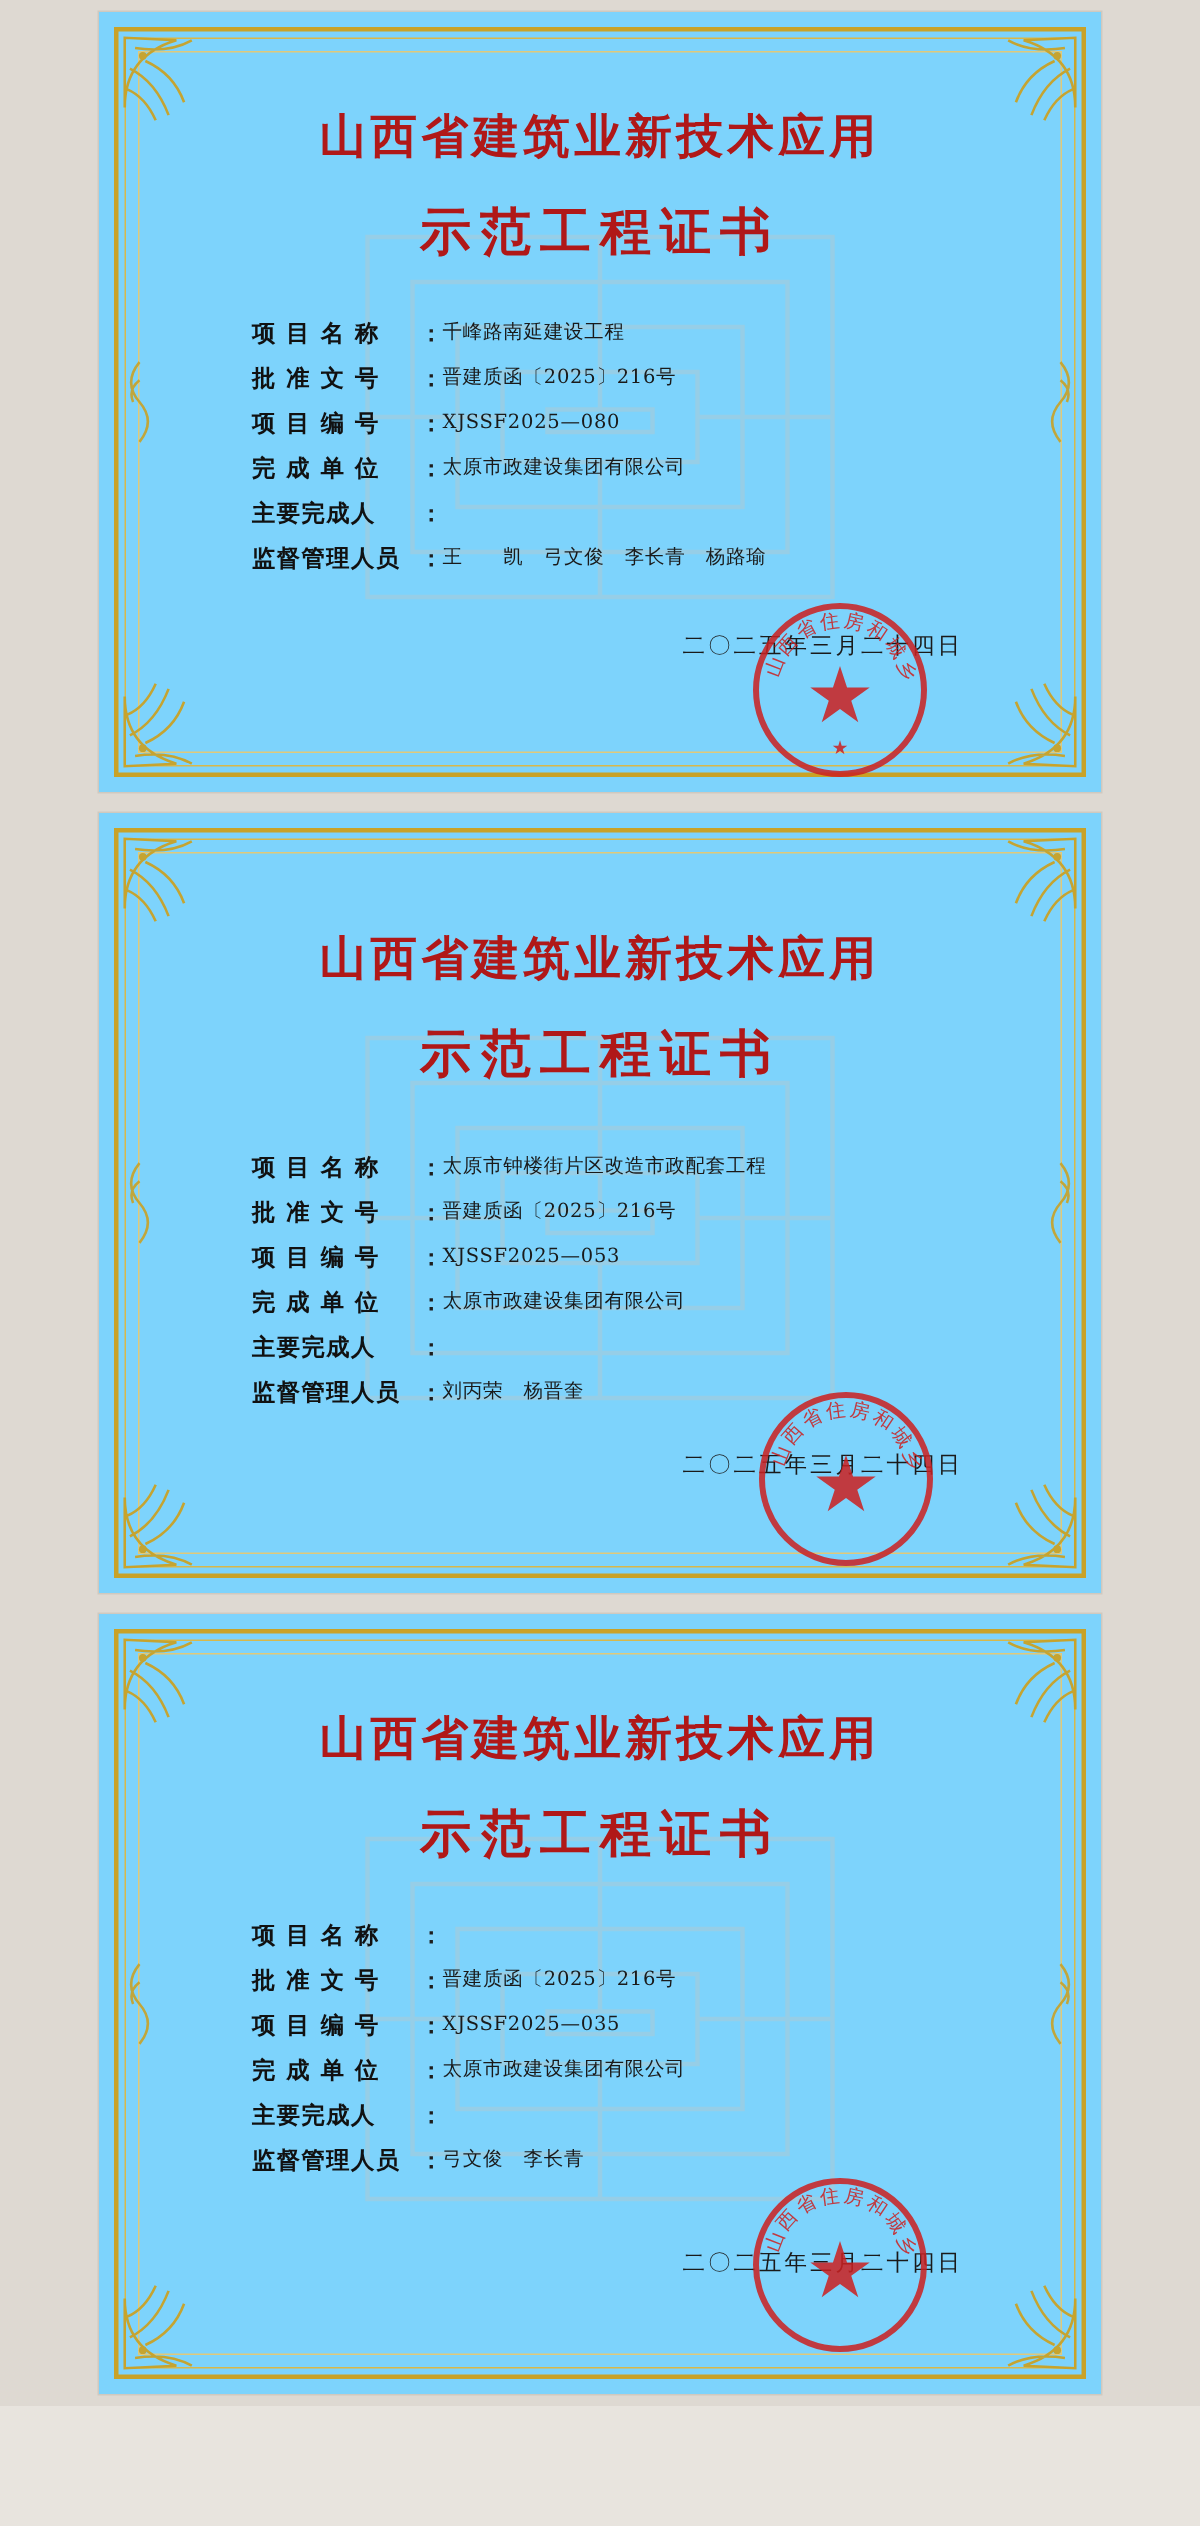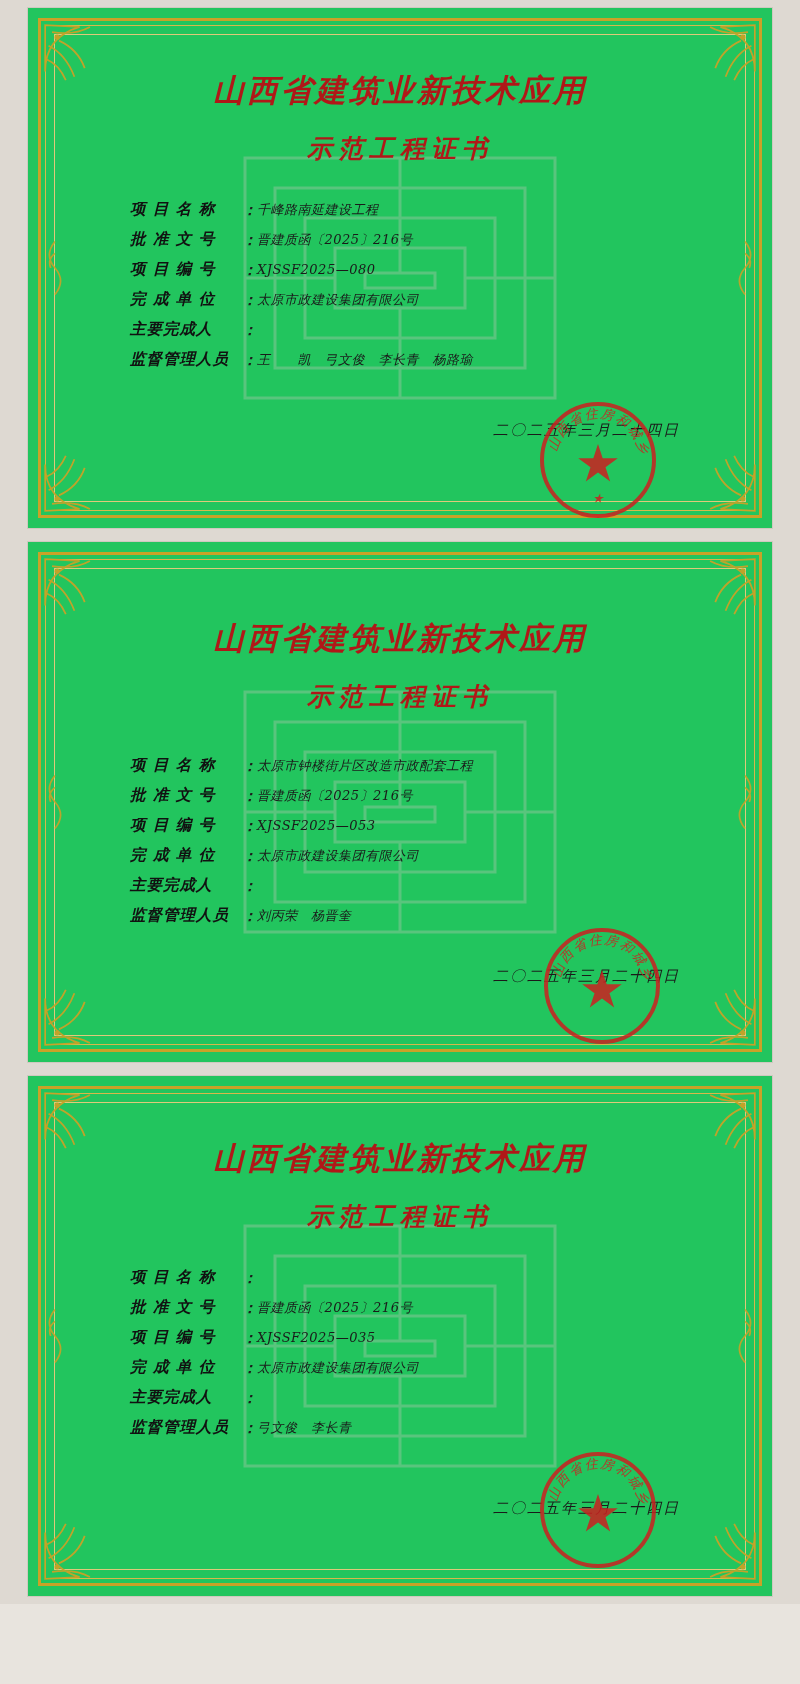--- a/index.html
+++ b/index.html
@@ -12,28 +12,27 @@
     width:800px;
     display:flex;
     flex-direction:column;
     gap:14px;
     padding:8px 0 8px 0;
     box-sizing:border-box;
     background:#ded9d2;
   }
   .cert{
     position:relative;
-    width:744px;
+    width:668px;
     height:520px;
     margin:0 auto;
-    background:#22c55e;
+    background:#7dd3fc;
     box-sizing:border-box;
     overflow:hidden;
     box-shadow:0 0 0 1px #cfc9bf;
-    font-style:italic;
   }
   
   .frame-outer{
     position:absolute;
     left:10px;top:10px;right:10px;bottom:10px;
     border:3px solid #c9a227;
     box-sizing:border-box;
   }
   .frame-mid{
     position:absolute;
@@ -83,32 +82,32 @@
     left:40px;right:40px;top:34px;bottom:34px;
   }
   .title1,.title2{
     text-align:center;
     color:#b01818;
     font-family:"DejaVu Serif","Liberation Serif",serif;
     font-weight:bold;
     letter-spacing:3px;
   }
   .title1{font-size:31px;margin-top:28px;}
-  .title2{font-size:25px;margin-top:20px;letter-spacing:6px;}
+  .title2{font-size:34px;margin-top:20px;letter-spacing:6px;}
 
   .fields{
     margin-top:34px;
     padding-left:62px;
     padding-right:20px;
     position:relative;
     z-index:3;
   }
   .row{
     display:flex;
-    align-items:flex-end;
+    align-items:center;
     margin-bottom:9px;
     font-size:15px;
     color:#1d1d1d;
   }
   .label{
     width:112px;
     flex:0 0 112px;
     font-family:"DejaVu Serif","Liberation Serif",serif;
     font-weight:bold;
     font-size:15.5px;

